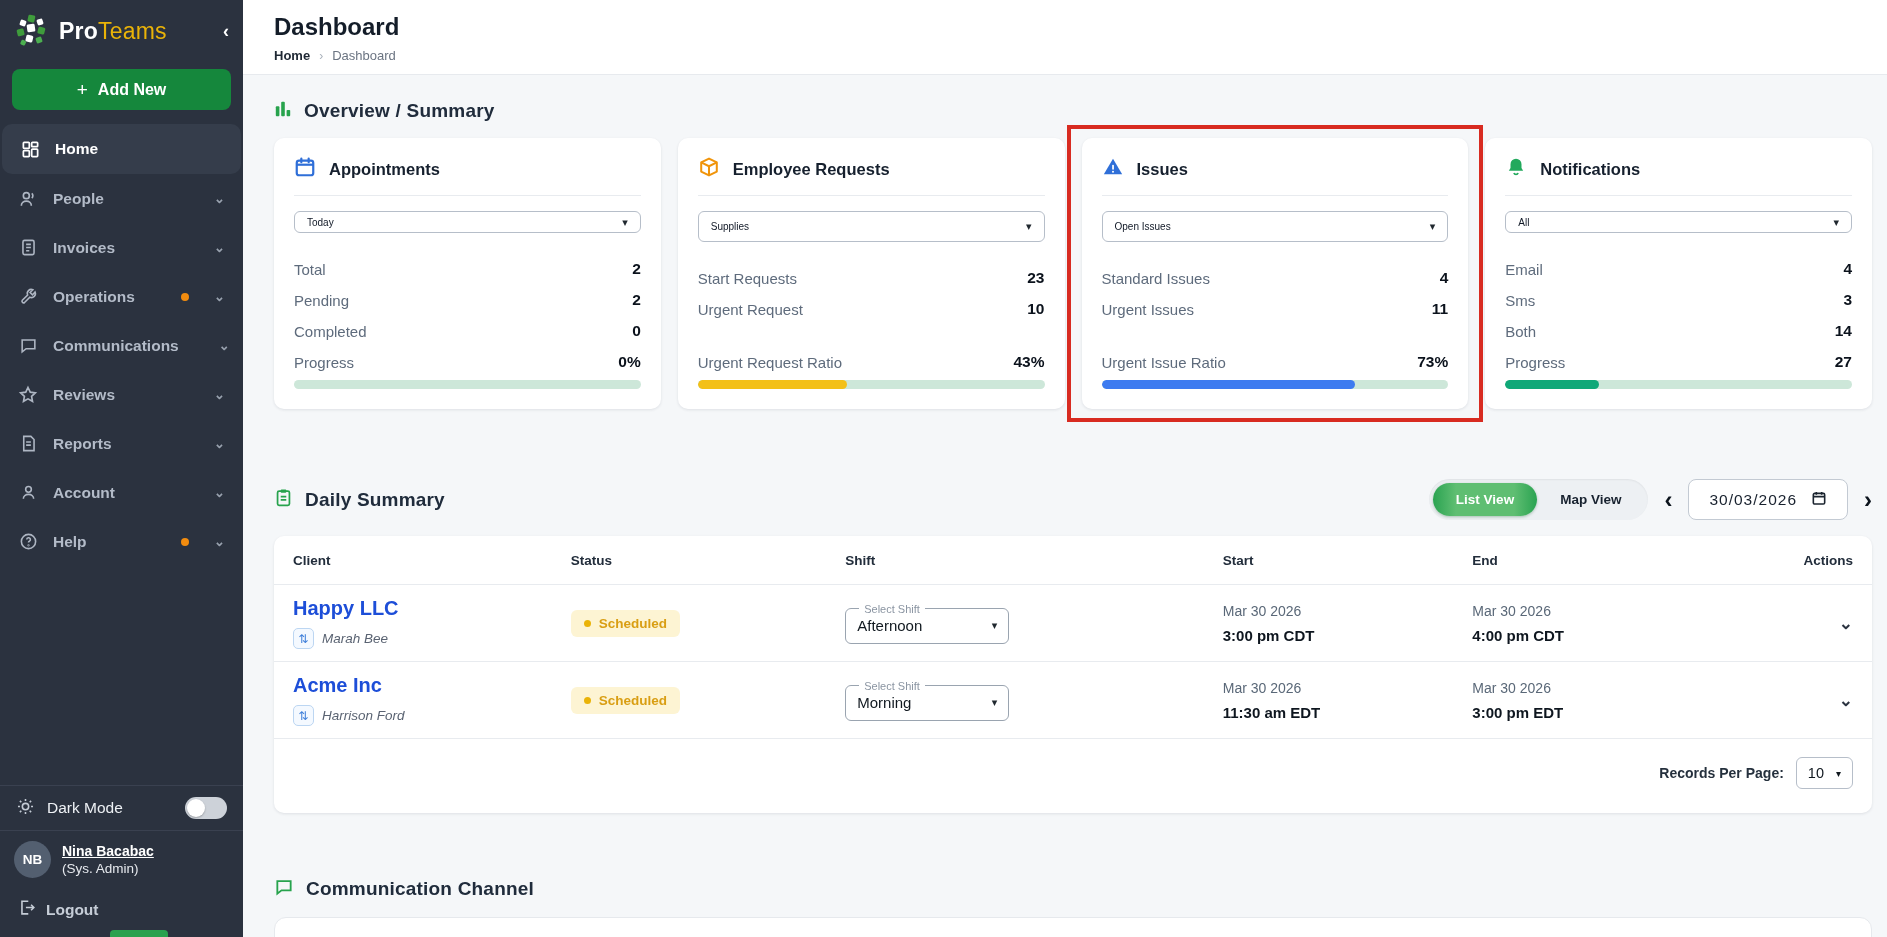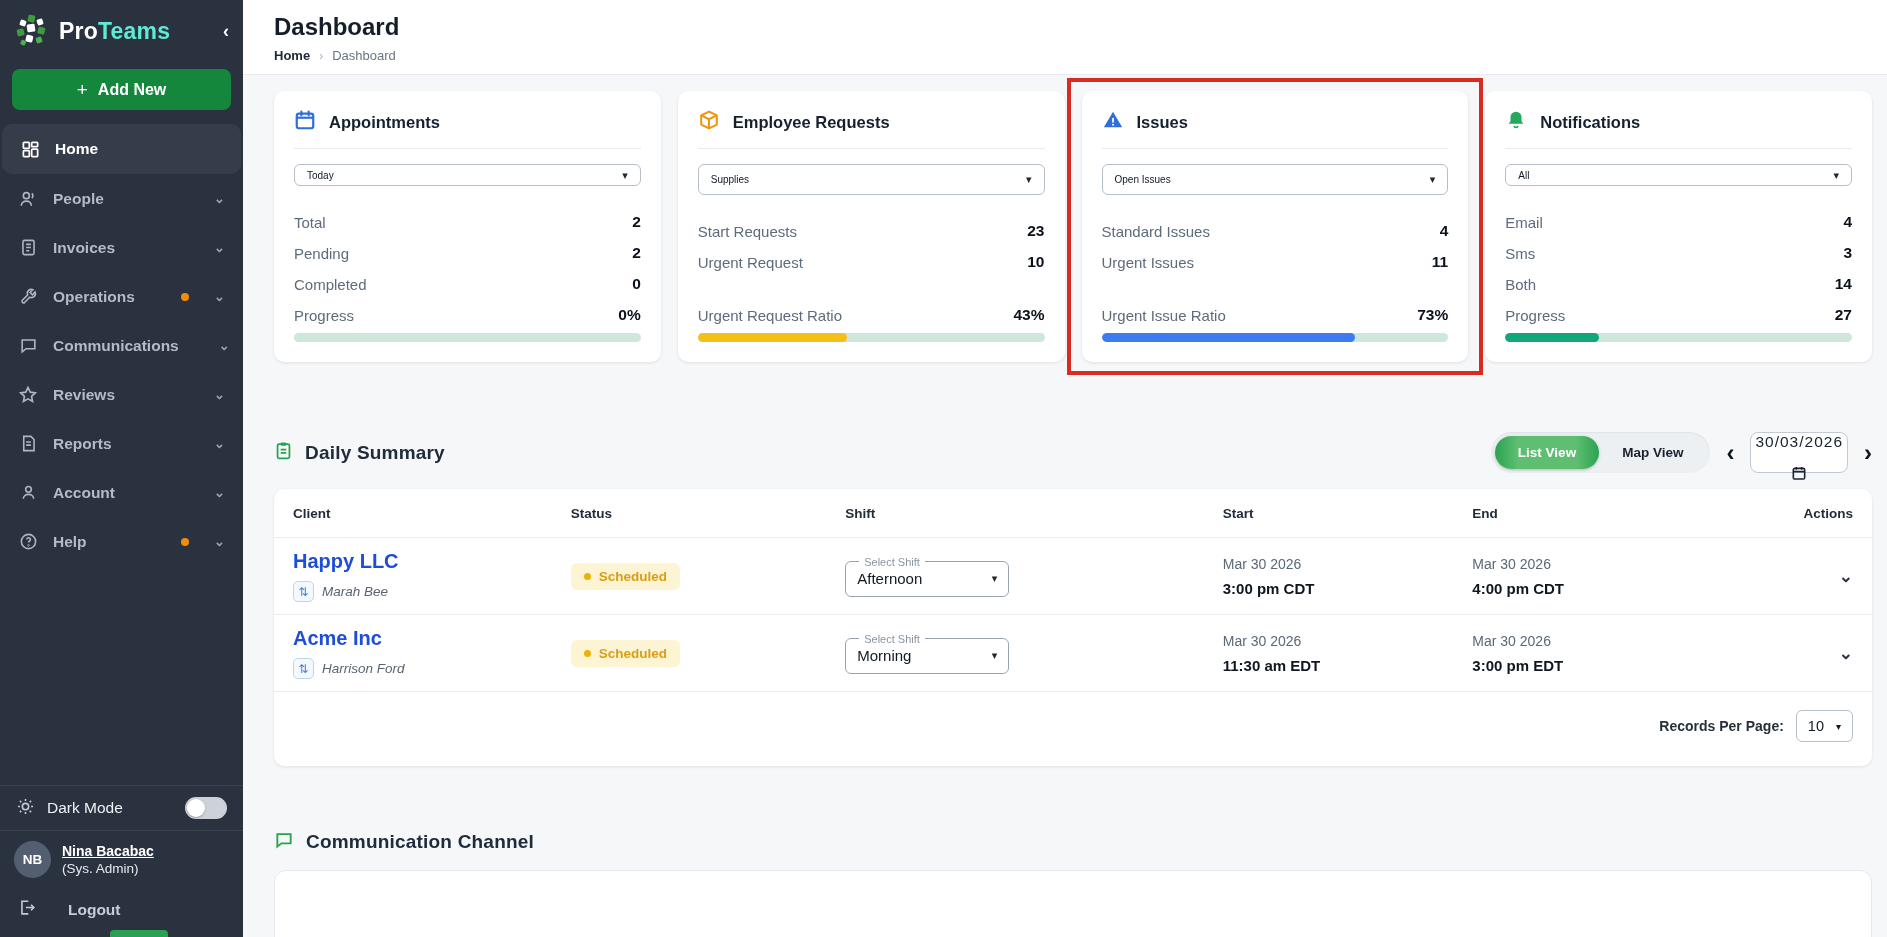--- a/index.html
+++ b/index.html
@@ -5,21 +5,21 @@
   * { margin:0; padding:0; box-sizing:border-box; }
   html,body { width:1887px; height:937px; overflow:hidden; }
   body { font-family:"Liberation Sans", sans-serif; background:#f5f7f9; display:flex; }
 
   
   .sidebar { width:243px; min-width:243px; height:937px; background:#2b323f; color:#b9c1cd; display:flex; flex-direction:column; position:relative; }
   .logo-row { display:flex; align-items:center; padding:13px 14px 12px 14px; gap:9px; }
   .logo-mark { width:36px; height:36px; flex:0 0 36px; }
   .logo-text { font-size:23px; letter-spacing:.2px; white-space:nowrap; }
   .logo-text .bold { color:#ffffff; font-weight:800; }
-  .logo-text .light { color:#5eead4; font-weight:700; }
+  .logo-text .light { color:#eab308; font-weight:400; }
   .collapse { margin-left:auto; color:#ffffff; font-size:18px; font-weight:700; cursor:pointer; }
   .add-new { margin:8px 12px 14px 12px; height:41px; background:#15873c; border-radius:8px; display:flex; align-items:center; justify-content:center; gap:10px; color:#fff; font-size:16px; font-weight:700; cursor:pointer; }
   .add-new .plus { font-size:19px; font-weight:400; }
   .nav { display:flex; flex-direction:column; }
   .nav-item { height:49px; display:flex; align-items:center; padding:0 18px; gap:15px; font-size:15.5px; font-weight:600; color:#b3bbc8; cursor:pointer; }
   .nav-item.active { background:#353d4b; color:#ffffff; border-radius:10px; margin:0 2px; height:50px; }
   .nav-item .nicon { width:20px; height:20px; flex:0 0 20px; display:flex; align-items:center; justify-content:center; }
   .nav-item svg { stroke:#aeb6c3; }
   .nav-item.active svg { stroke:#ffffff; }
   .nav-item .dot { width:8px; height:8px; border-radius:50%; background:#f28c0f; margin-left:auto; }
@@ -28,21 +28,21 @@
   .side-bottom { margin-top:auto; }
   .side-div { height:1px; background:#3a4150; }
   .dark-row { height:44px; display:flex; align-items:center; padding:0 16px; gap:12px; }
   .dark-label { color:#eef1f5; font-size:15.5px; }
   .toggle { margin-left:auto; width:42px; height:22px; border-radius:12px; background:#cdd2d9; position:relative; cursor:pointer; }
   .toggle .knob { position:absolute; left:2px; top:2px; width:18px; height:18px; border-radius:50%; background:#ffffff; box-shadow:0 1px 2px rgba(0,0,0,.25); }
   .user-row { display:flex; align-items:center; padding:10px 14px; gap:11px; }
   .avatar { width:37px; height:37px; border-radius:50%; background:#535f70; color:#fff; font-size:13.5px; font-weight:700; display:flex; align-items:center; justify-content:center; }
   .user-name { color:#ffffff; font-size:14px; font-weight:600; text-decoration:underline; cursor:pointer; }
   .user-role { color:#e6e9ee; font-size:13.5px; margin-top:2px; }
-  .logout-row { display:flex; align-items:center; gap:31px; padding:10px 18px 16px 18px; color:#c6cdd7; font-size:15.5px; font-weight:700; cursor:pointer; }
+  .logout-row { display:flex; align-items:center; gap:9px; padding:10px 18px 16px 18px; color:#c6cdd7; font-size:15.5px; font-weight:700; cursor:pointer; }
   .green-sliver { position:absolute; bottom:0; left:110px; width:58px; height:7px; border-radius:4px 4px 0 0; background:#2aa14e; }
 
   
   .main { flex:1; display:flex; flex-direction:column; background:#f5f7f9; }
   .page-header { background:#ffffff; padding:13px 30px 11px 31px; border-bottom:1px solid #e7eaee; }
   .page-title { font-size:24px; font-weight:800; color:#141d29; }
   .breadcrumb { margin-top:7px; display:flex; align-items:center; gap:9px; font-size:13px; }
   .bc-home { color:#1f2834; font-weight:700; cursor:pointer; }
   .bc-sep { color:#a9b1bb; font-size:12px; }
   .bc-current { color:#6b7482; }
@@ -70,21 +70,21 @@
   .bar-fill { height:100%; border-radius:5px; }
 
   
   .daily-head { margin-top:70px; display:flex; align-items:center; }
   .daily-controls { margin-left:auto; display:flex; align-items:center; gap:16px; }
   .view-toggle { background:#edf0f3; border-radius:22px; padding:4px; display:flex; align-items:center; box-shadow:inset 0 1px 2px rgba(0,0,0,.06); }
   .view-btn { padding:9px 23px; border-radius:20px; font-size:13.5px; font-weight:700; cursor:pointer; }
   .view-btn.active { background:linear-gradient(90deg,#2aa351 0%,#5fbe72 22%,#5fbe72 78%,#2aa351 100%); color:#ffffff; box-shadow:0 1px 3px rgba(0,80,30,.3); }
   .view-btn.inactive { color:#18222f; }
   .nav-arrow { font-size:24px; font-weight:800; color:#0c141d; cursor:pointer; line-height:1; }
-  .date-box { background:#fff; border:1px solid #c3cad3; border-radius:8px; height:41px; display:flex; align-items:center; gap:14px; padding:0 4px; cursor:pointer;flex-direction:column; }
+  .date-box { background:#fff; border:1px solid #c3cad3; border-radius:8px; height:41px; display:flex; align-items:center; gap:14px; padding:0 20px; cursor:pointer; }
   .date-val { font-size:15.5px; color:#18212e; letter-spacing:1px; }
 
   .table-card { margin-top:16px; background:#ffffff; border-radius:10px; box-shadow:0 1px 3px rgba(20,30,45,.10); }
   .t-head, .t-row { display:grid; grid-template-columns:17.8% 17.6% 24.2% 16% 17.2% auto; padding:0 19px; align-items:center; }
   .t-head { border-bottom:1px solid #e8ebef; height:49px; }
   .t-h { font-size:13.5px; font-weight:700; color:#222d3b; }
   .t-h:last-child { justify-self:end; }
   .t-row { min-height:77px; border-bottom:1px solid #e8ebef; }
   .client-name { font-size:20px; font-weight:700; color:#1d4ed8; }
   .client-sub { margin-top:8px; display:flex; align-items:center; gap:8px; }
@@ -274,20 +274,30 @@
     <h1 class="page-title">Dashboard</h1>
     <div class="breadcrumb">
       <span class="bc-home">Home</span>
       <span class="bc-sep">›</span>
       <span class="bc-current">Dashboard</span>
     </div>
   </header>
 
   <div class="content">
 
+    <div class="section-head" style="margin-top:25px;">
+      <span>
+        <svg width="18" height="18" viewBox="0 0 20 20">
+            <rect x="2" y="7" width="4" height="11" rx="1" fill="#27a34d"></rect>
+            <rect x="8" y="2" width="4" height="16" rx="1" fill="#27a34d"></rect>
+            <rect x="14" y="11" width="4" height="7" rx="1" fill="#27a34d"></rect>
+          </svg>
+      </span>
+      <span class="section-title">Overview / Summary</span>
+    </div>
 
     <div class="cards">
 
       <div class="card">
         <div class="card-head">
           <span>
             <svg width="22" height="22" viewBox="0 0 24 24">
                 <rect x="3" y="5" width="18" height="16" rx="2.5" fill="none" stroke="#2f6fd8" stroke-width="2.4"></rect>
                 <path d="M3 9.5h18" stroke="#2f6fd8" stroke-width="2.4"></path>
                 <path d="M8 2.8v4M16 2.8v4" stroke="#2f6fd8" stroke-width="2.4" stroke-linecap="round"></path>

